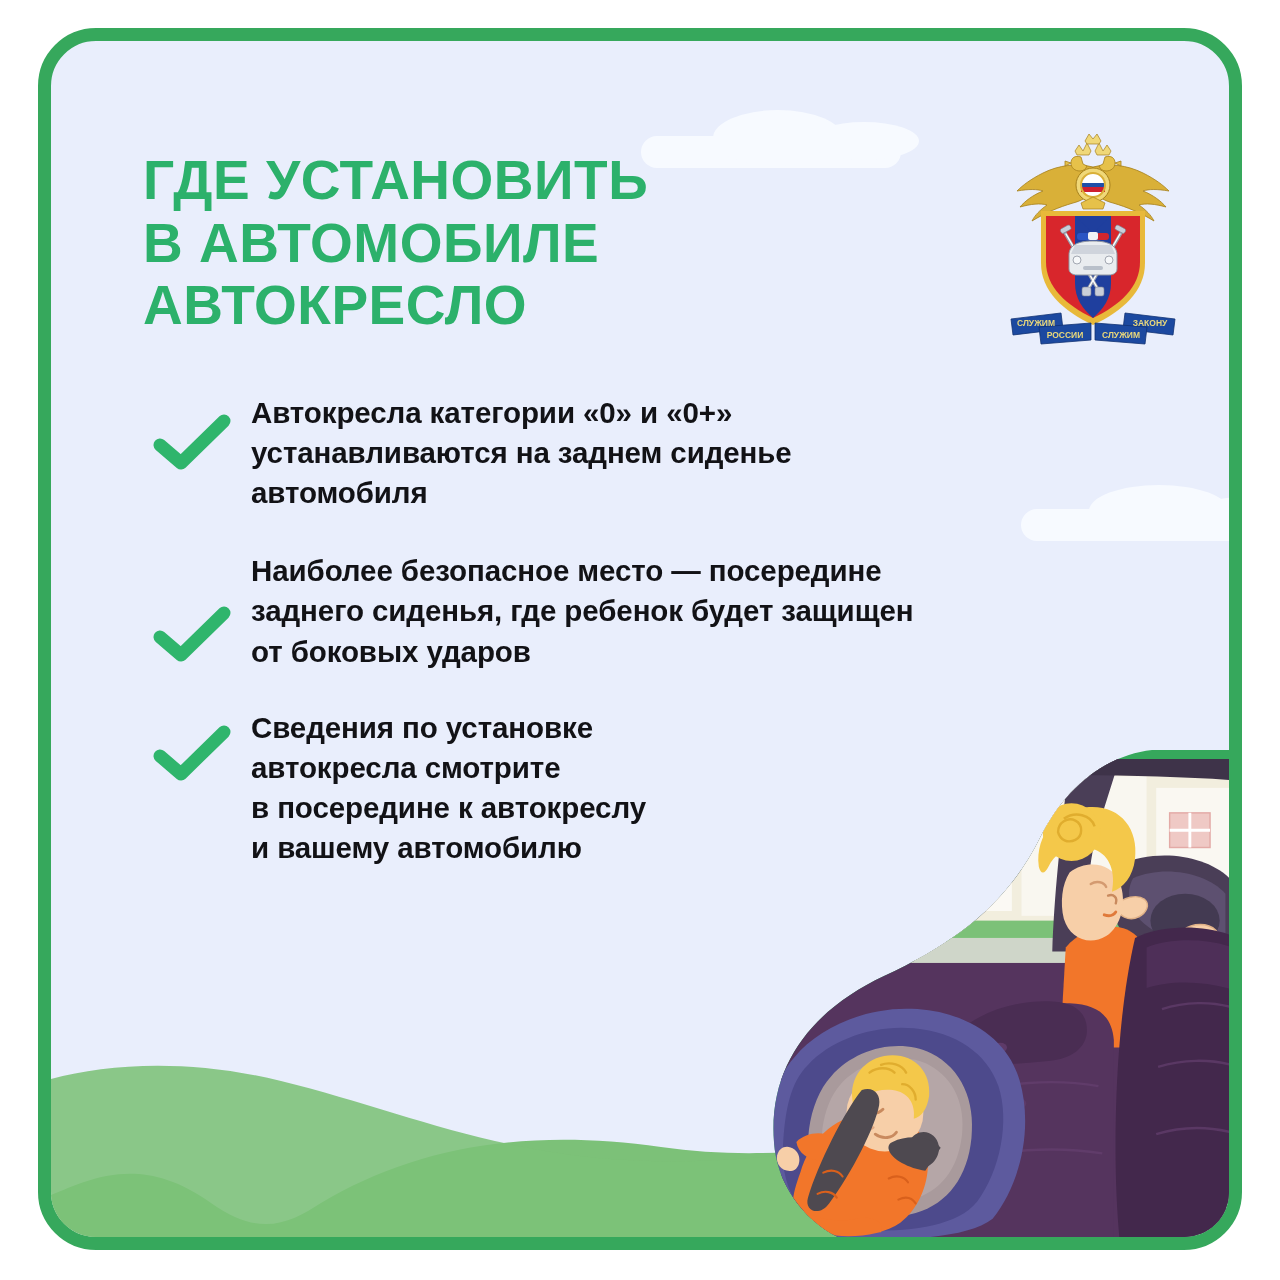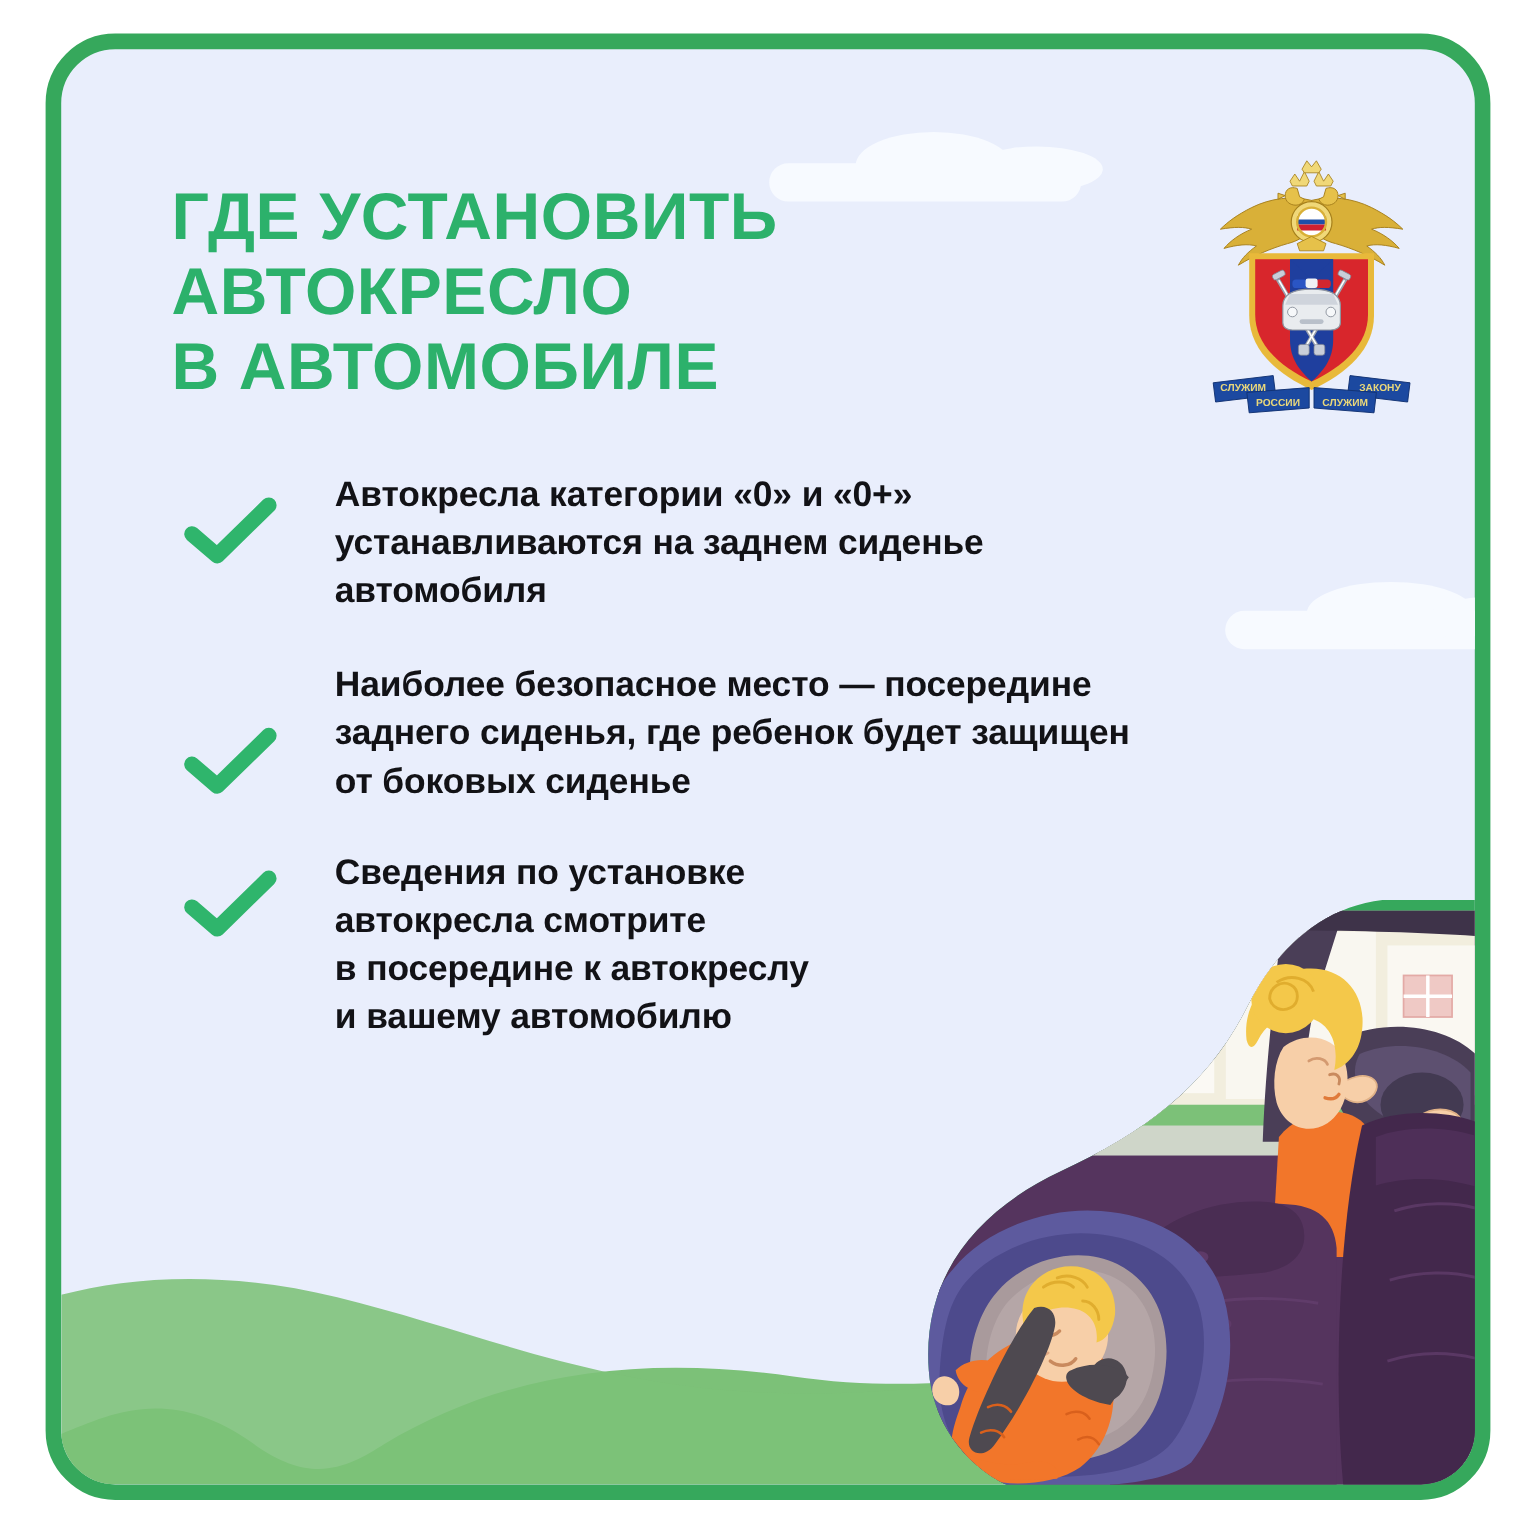--- a/index.html
+++ b/index.html
@@ -72,21 +72,20 @@
   .bullets {
     position:absolute;
     left:82px; top:350px;
     width:1010px;
   }
   .bullet {
     position:relative;
     display:flex;
     align-items:flex-start;
     margin-bottom:30px;
-    gap:28px;
   }
   .check-wrap {
     flex:0 0 118px;
     display:flex;
     justify-content:center;
     padding-top:8px;
   }
   .check-svg { width:80px; height:58px; }
   .bullet-text {
     flex:1;
@@ -126,22 +125,22 @@
     <svg class="hills" viewBox="0 0 1180 230" preserveAspectRatio="none">
       <path d="M0,230 L0,188 C40,172 90,146 160,196 C210,232 240,215 270,196
                C360,142 470,120 610,140 C760,162 900,120 1040,100
                C1110,90 1150,96 1180,104 L1180,230 Z" fill="#7cc178"></path>
       <path d="M0,230 L0,72 C60,56 140,52 230,74 C340,101 430,142 560,152
                C700,163 830,134 960,112 C1060,95 1130,100 1180,112 L1180,230 Z" fill="#7cc178" opacity="0.88"></path>
     </svg>
 
     <div class="title">
       <span class="title-line">ГДЕ УСТАНОВИТЬ</span>
+      <span class="title-line">В АВТОМОБИЛЕ</span>
       <span class="title-line">АВТОКРЕСЛО</span>
-      <span class="title-line">В АВТОМОБИЛЕ</span>
     </div>
 
     <svg class="emblem" viewBox="0 0 180 220">
 
       <g fill="#d9b038" stroke="#a6801c" stroke-width="0.8">
         <path d="M90,34 C74,30 56,32 40,40 C28,46 20,52 14,58
                  C26,56 34,56 40,58 C30,62 22,68 17,74
                  C28,71 37,70 44,72 C37,77 32,82 29,88
                  C42,80 56,74 70,70 C78,68 85,64 90,58 Z"></path>
         <path d="M90,34 C106,30 124,32 140,40 C152,46 160,52 166,58
@@ -238,21 +237,21 @@
       </div>
 
       <div class="bullet b2">
         <div class="check-wrap">
           <svg class="check-svg" viewBox="0 0 80 58">
             <path d="M8,32 L29,50 L72,8" fill="none" stroke="#2fb56c" stroke-width="13" stroke-linecap="round" stroke-linejoin="round"></path>
           </svg>
         </div>
         <div class="bullet-text">Наиболее безопасное место — посередине
 заднего сиденья, где ребенок будет защищен
-от боковых сиденье</div>
+от боковых ударов</div>
       </div>
 
 
       <div class="bullet b4">
         <div class="check-wrap">
           <svg class="check-svg" viewBox="0 0 80 58">
             <path d="M8,32 L29,50 L72,8" fill="none" stroke="#2fb56c" stroke-width="13" stroke-linecap="round" stroke-linejoin="round"></path>
           </svg>
         </div>
         <div class="bullet-text">Сведения по установке

